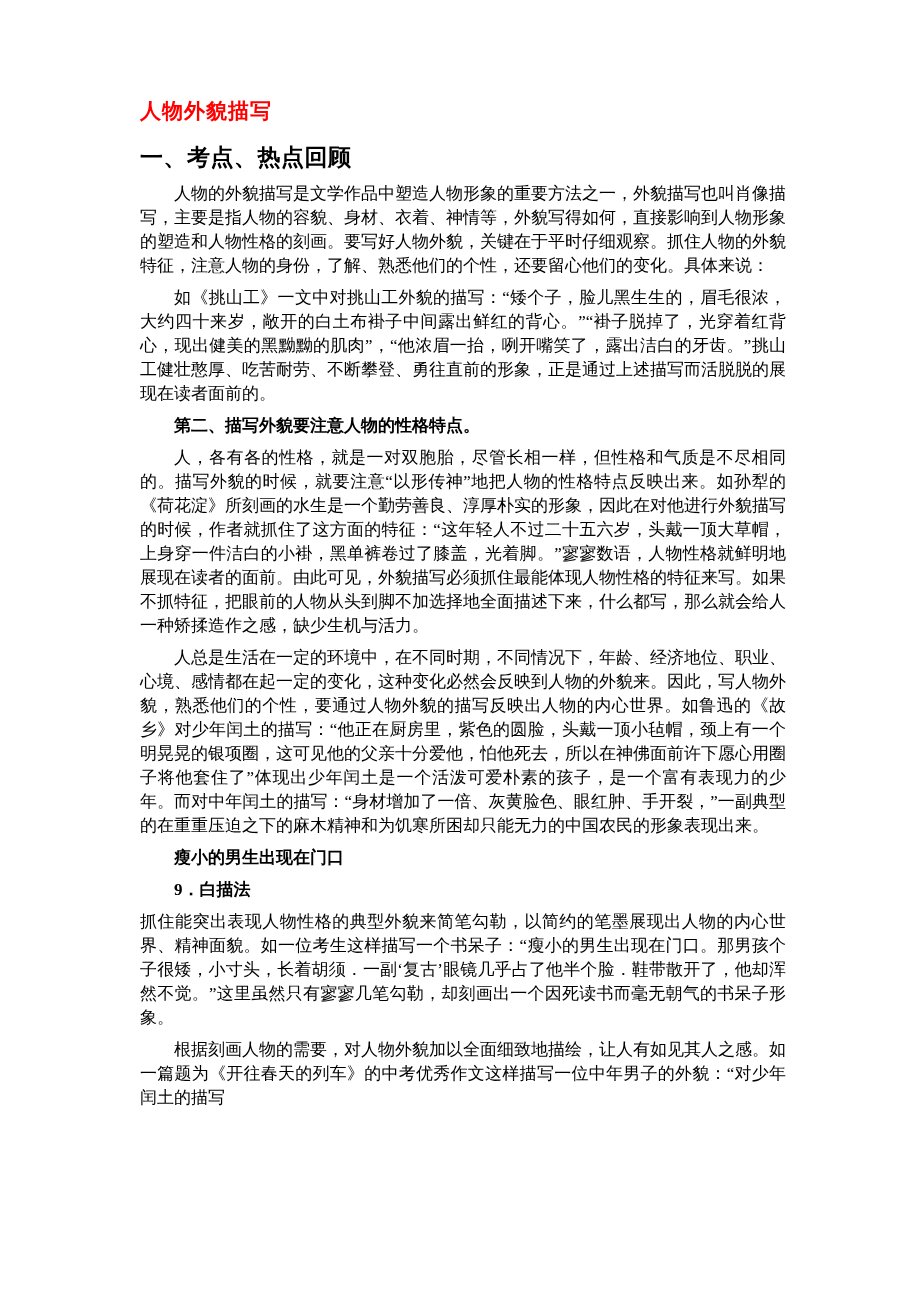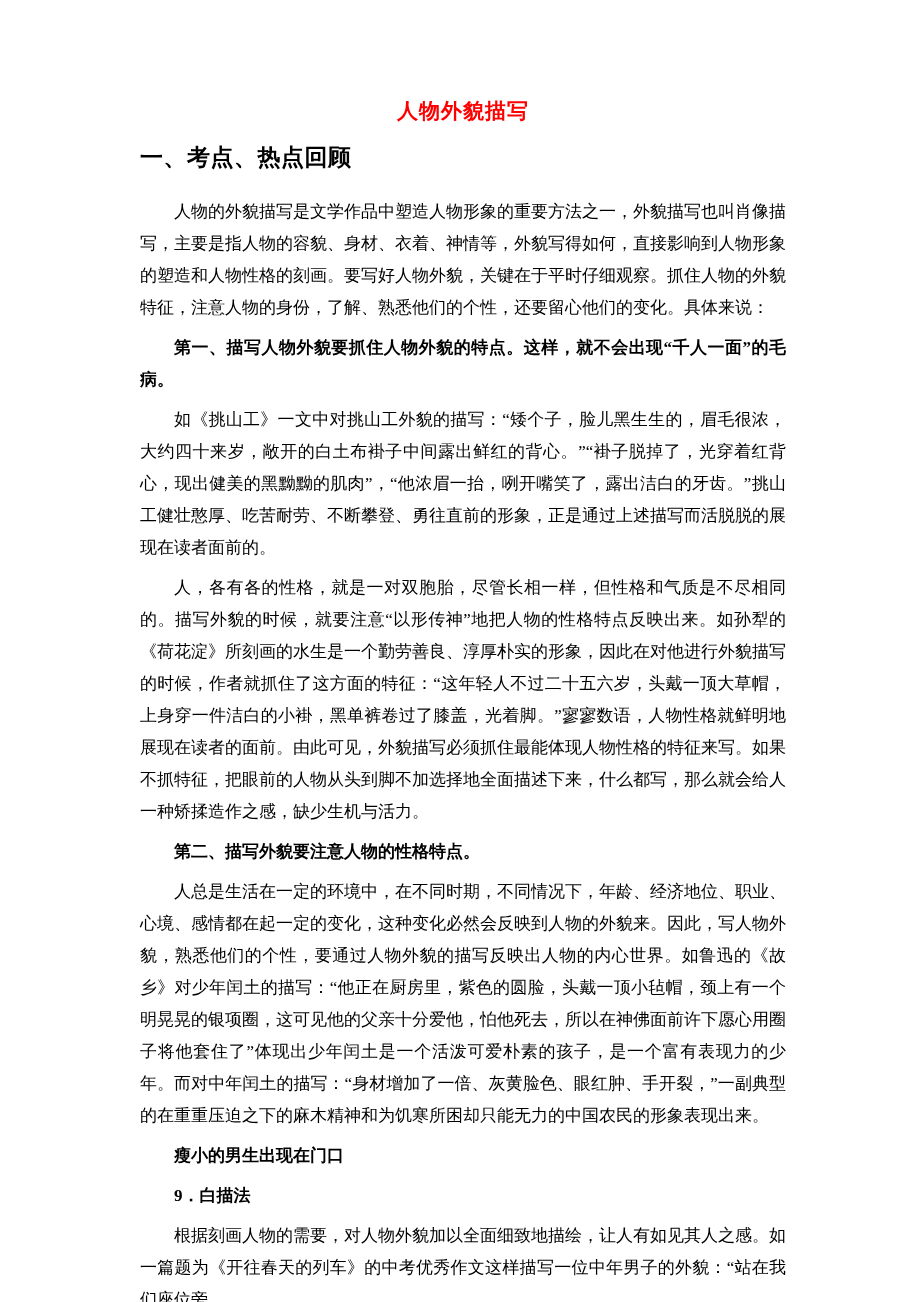--- a/index.html
+++ b/index.html
@@ -17,34 +17,33 @@
     top: 0; left: 0;
     width: 920px;
     height: 1302px;
     padding: 96px 134px 30px 140px;
     background: #ffffff;
   }
   .doc-title {
     font-size: 21px;
     line-height: 30px;
     font-weight: bold;
-    text-align: center;
     margin-bottom: 16px;
     letter-spacing: 1px;
   }
   .section-heading {
     font-size: 23px;
     line-height: 32px;
     font-weight: bold;
-    margin-bottom: 22px;
+    margin-bottom: 8px;
     letter-spacing: 0.5px;
   }
   .para {
     font-size: 17px;
-    line-height: 32px;
+    line-height: 24px;
     text-align: justify;
     margin-bottom: 8px;
   }
   .indent { text-indent: 34px; }
   .subhead {
     font-weight: bold;
     margin-top: 4px;
     margin-bottom: 8px;
   }
 </style>
@@ -52,32 +51,32 @@
 <body>
 
 <div class="page">
 
   <div class="doc-title" style="color: rgb(255, 0, 0);">人物外貌描写</div>
 
   <div class="section-heading">一、考点、热点回顾</div>
 
   <p class="para indent">人物的外貌描写是文学作品中塑造人物形象的重要方法之一，外貌描写也叫肖像描写，主要是指人物的容貌、身材、衣着、神情等，外貌写得如何，直接影响到人物形象的塑造和人物性格的刻画。要写好人物外貌，关键在于平时仔细观察。抓住人物的外貌特征，注意人物的身份，了解、熟悉他们的个性，还要留心他们的变化。具体来说：</p>
 
-  <p class="para indent subhead">第一、描写人物外貌要抓住人物外貌的特点。这样，就不会出现“千人一面”的毛病。</p>
 
   <p class="para indent">如《挑山工》一文中对挑山工外貌的描写：“矮个子，脸儿黑生生的，眉毛很浓，大约四十来岁，敞开的白土布褂子中间露出鲜红的背心。”“褂子脱掉了，光穿着红背心，现出健美的黑黝黝的肌肉”，“他浓眉一抬，咧开嘴笑了，露出洁白的牙齿。”挑山工健壮憨厚、吃苦耐劳、不断攀登、勇往直前的形象，正是通过上述描写而活脱脱的展现在读者面前的。</p>
 
+  <p class="para indent subhead">第二、描写外貌要注意人物的性格特点。</p>
+
   <p class="para indent">人，各有各的性格，就是一对双胞胎，尽管长相一样，但性格和气质是不尽相同的。描写外貌的时候，就要注意“以形传神”地把人物的性格特点反映出来。如孙犁的《荷花淀》所刻画的水生是一个勤劳善良、淳厚朴实的形象，因此在对他进行外貌描写的时候，作者就抓住了这方面的特征：“这年轻人不过二十五六岁，头戴一顶大草帽，上身穿一件洁白的小褂，黑单裤卷过了膝盖，光着脚。”寥寥数语，人物性格就鲜明地展现在读者的面前。由此可见，外貌描写必须抓住最能体现人物性格的特征来写。如果不抓特征，把眼前的人物从头到脚不加选择地全面描述下来，什么都写，那么就会给人一种矫揉造作之感，缺少生机与活力。</p>
-
-  <p class="para indent subhead">第二、描写外貌要注意人物的性格特点。</p>
 
 
   <p class="para indent">人总是生活在一定的环境中，在不同时期，不同情况下，年龄、经济地位、职业、心境、感情都在起一定的变化，这种变化必然会反映到人物的外貌来。因此，写人物外貌，熟悉他们的个性，要通过人物外貌的描写反映出人物的内心世界。如鲁迅的《故乡》对少年闰土的描写：“他正在厨房里，紫色的圆脸，头戴一顶小毡帽，颈上有一个明晃晃的银项圈，这可见他的父亲十分爱他，怕他死去，所以在神佛面前许下愿心用圈子将他套住了”体现出少年闰土是一个活泼可爱朴素的孩子，是一个富有表现力的少年。而对中年闰土的描写：“身材增加了一倍、灰黄脸色、眼红肿、手开裂，”一副典型的在重重压迫之下的麻木精神和为饥寒所困却只能无力的中国农民的形象表现出来。</p>
 
   <p class="para indent subhead">瘦小的男生出现在门口</p>
 
   <p class="para indent subhead">9．白描法</p>
 
+  <p class="para">抓住能突出表现人物性格的典型外貌来简笔勾勒，以简约的笔墨展现出人物的内心世界、精神面貌。如一位考生这样描写一个书呆子：“瘦小的男生出现在门口。那男孩个子很矮，小寸头，长着胡须．一副‘复古’眼镜几乎占了他半个脸．鞋带散开了，他却浑然不觉。”这里虽然只有寥寥几笔勾勒，却刻画出一个因死读书而毫无朝气的书呆子形象。</p>
 
 
-  <p class="para indent">根据刻画人物的需要，对人物外貌加以全面细致地描绘，让人有如见其人之感。如一篇题为《开往春天的列车》的中考优秀作文这样描写一位中年男子的外貌：“站在我们座位旁</p>
+  <p class="para indent">根据刻画人物的需要，对人物外貌加以全面细致地描绘，让人有如见其人之感。如一篇题为《开往春天的列车》的中考优秀作文这样描写一位中年男子的外貌：“对少年闰土的描写</p>
 
 </div>
 
 </body></html>

